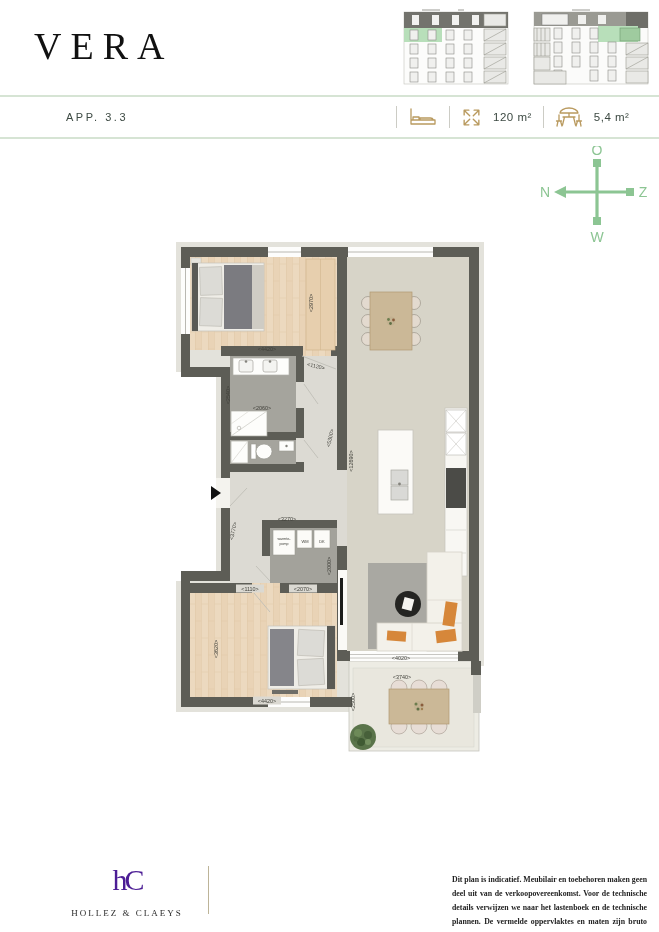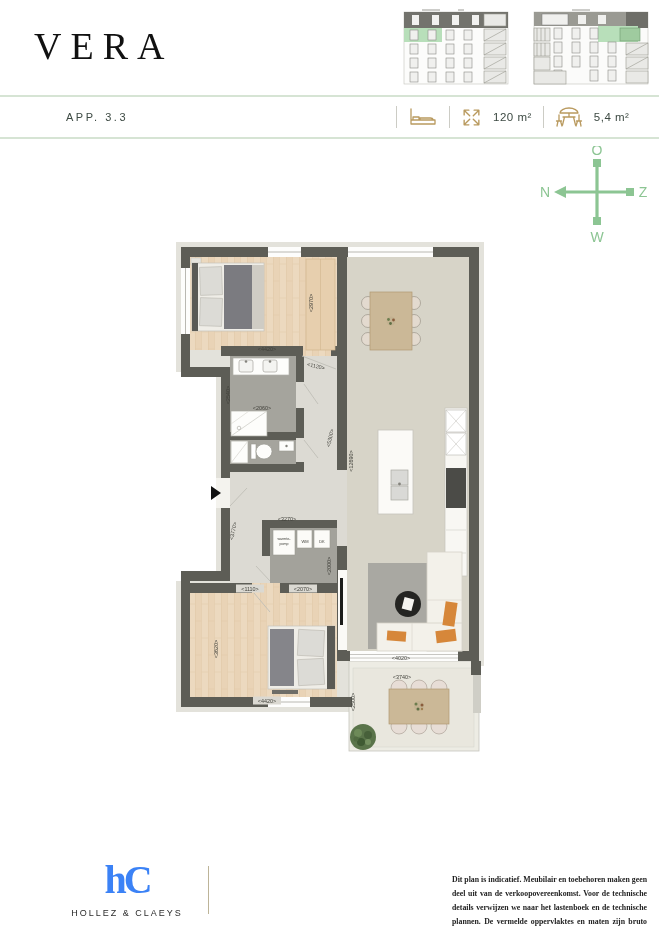--- a/index.html
+++ b/index.html
@@ -17,23 +17,23 @@
   .stat{font-size:11.5px;letter-spacing:.5px;color:#3d4a43;white-space:nowrap;}
   .gold-ic{stroke:#b99a5f;fill:none;stroke-width:1.3;stroke-linecap:round;stroke-linejoin:round;}
   
   .compass{position:absolute;left:540px;top:146px;}
   .compass text{fill:#8cc593;font-size:14px;font-family:"Liberation Sans",sans-serif;}
   
   .plan{position:absolute;left:170px;top:240px;}
   .plan text{font-family:"Liberation Sans",sans-serif;}
   
   .logo{position:absolute;left:64px;top:854px;width:126px;text-align:center;}
-  .logo .mark{font-family:"Liberation Serif",serif;font-weight:700;font-size:40px;
-              line-height:52px;color:#3b82f6;letter-spacing:-3px;}
-  .logo .brand{display:block;margin-top:2px;font-family:Liberation Sans, sans-serif;
+  .logo .mark{font-family:"Liberation Serif",serif;font-weight:400;font-size:30px;
+              line-height:52px;color:#4c1d95;letter-spacing:-3px;}
+  .logo .brand{display:block;margin-top:2px;font-family:Liberation Serif, serif;
                font-size:9px;letter-spacing:2px;color:#2b2b2b;text-align:center;}
   .fdiv{position:absolute;left:208px;top:866px;width:1px;height:48px;background:#bdb498;}
   .website{position:absolute;left:231px;top:880px;width:190px;font-family:"Liberation Serif",serif;
            font-weight:700;font-size:13.5px;letter-spacing:1.5px;color:#131313;text-decoration:none;}
   .disclaimer{position:absolute;left:452px;top:865px;width:195px;font-family:"Liberation Serif",serif;
               font-weight:700;font-size:7.8px;line-height:14px;color:#222;text-align:justify;}
 </style>
 </head>
 <body>
 

